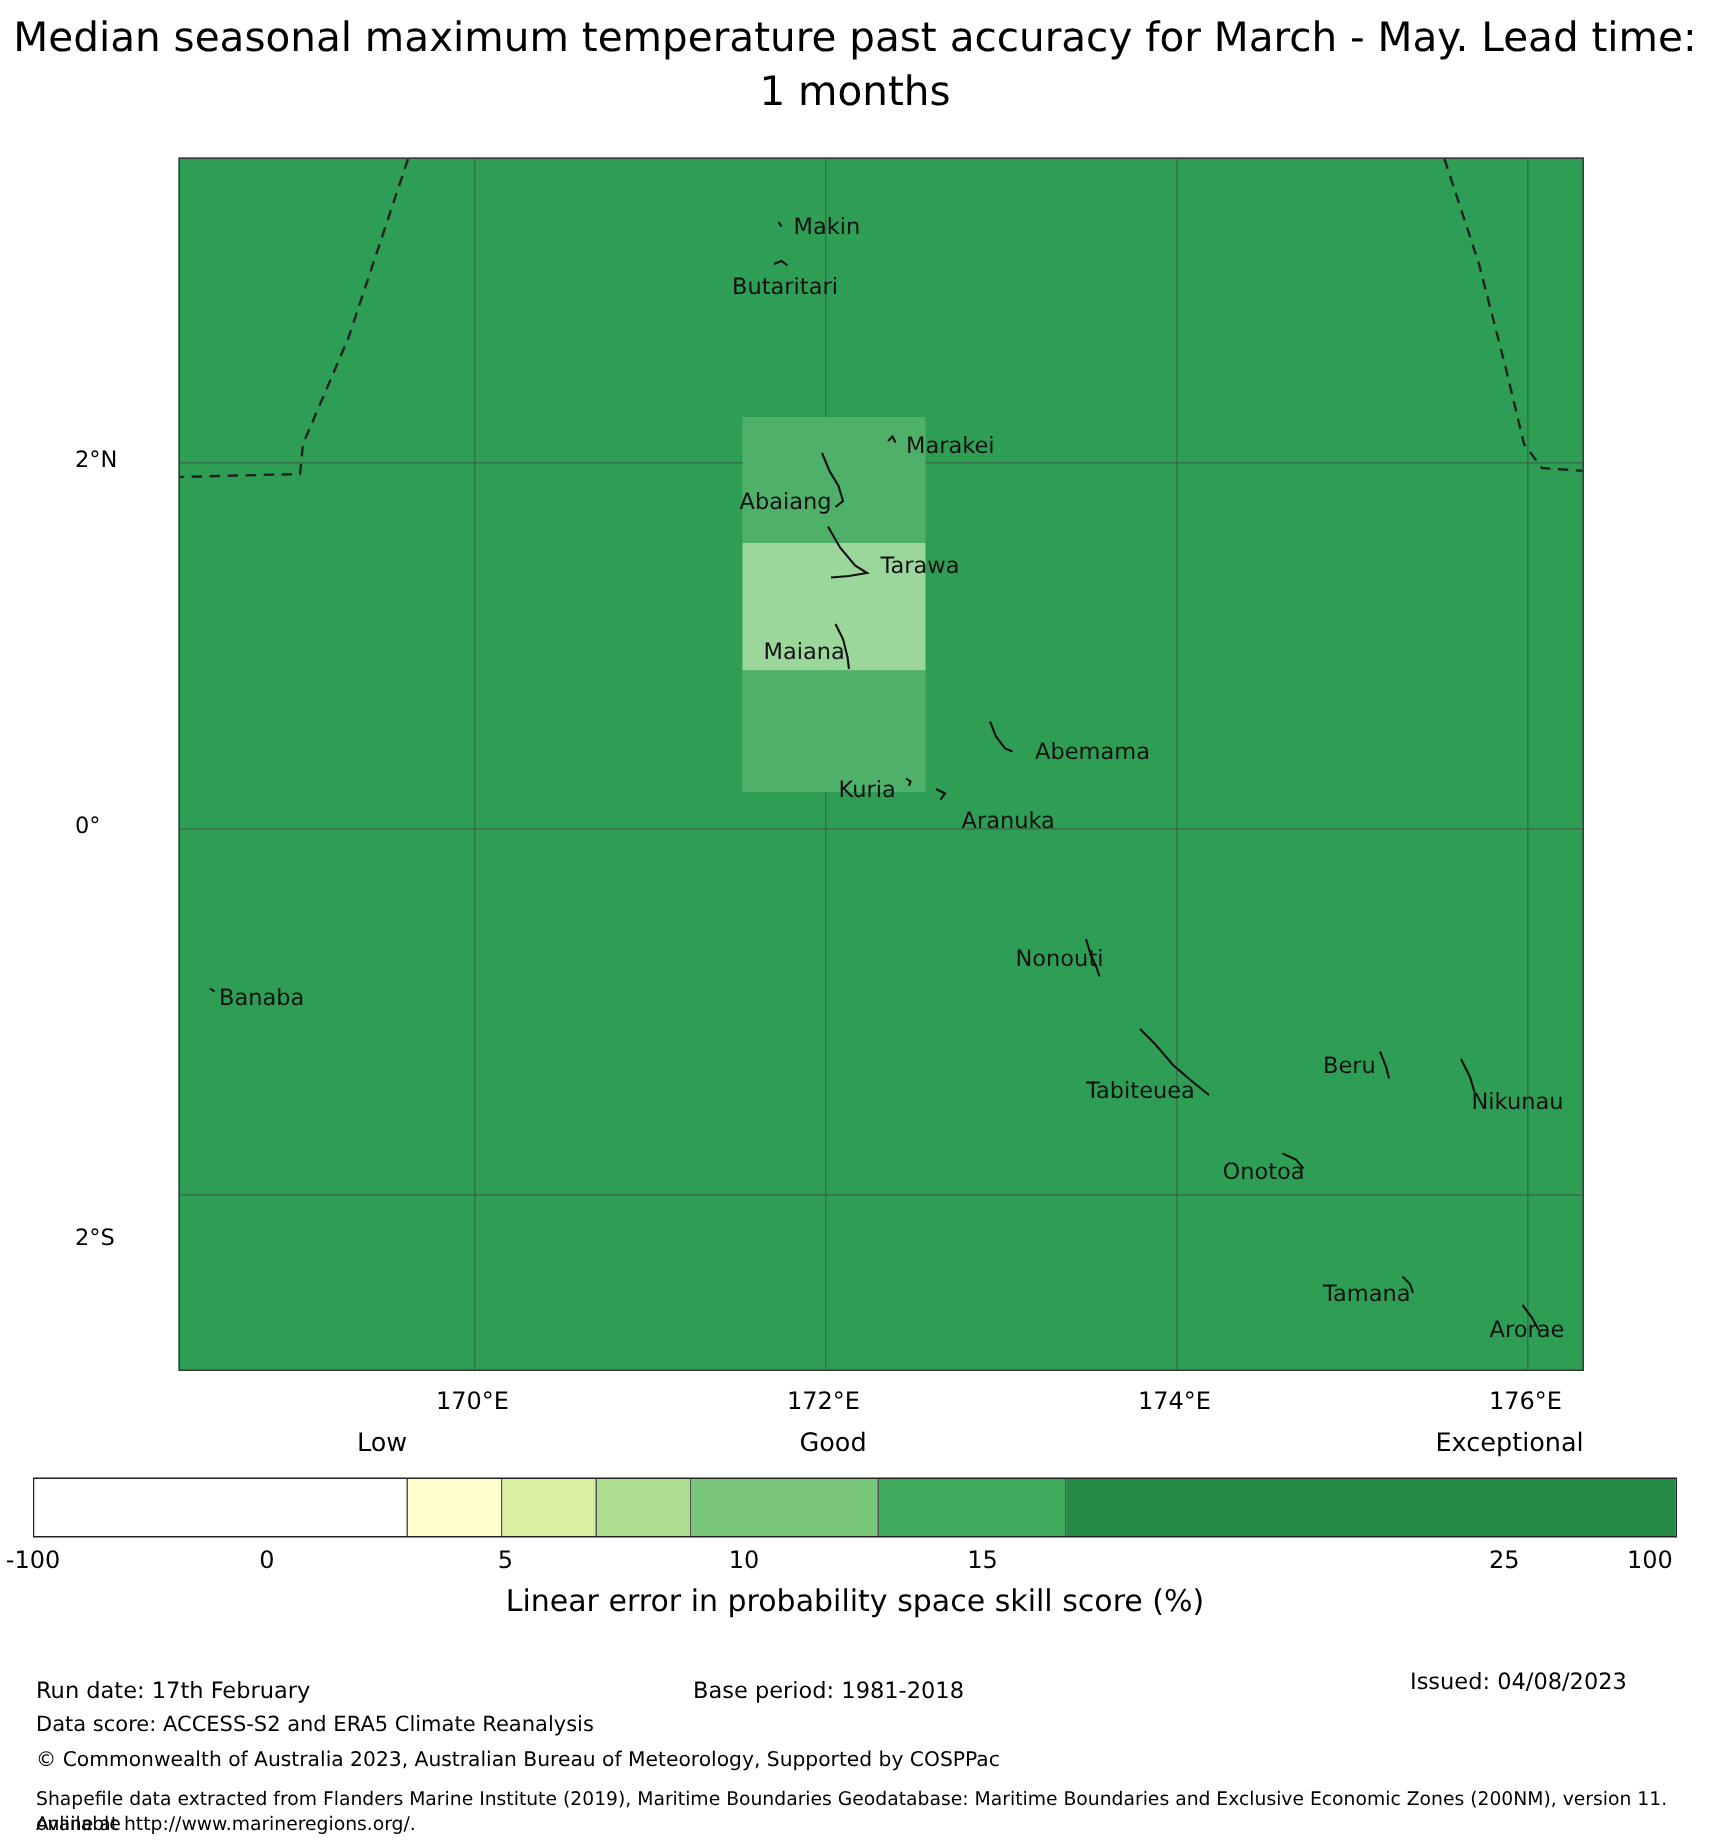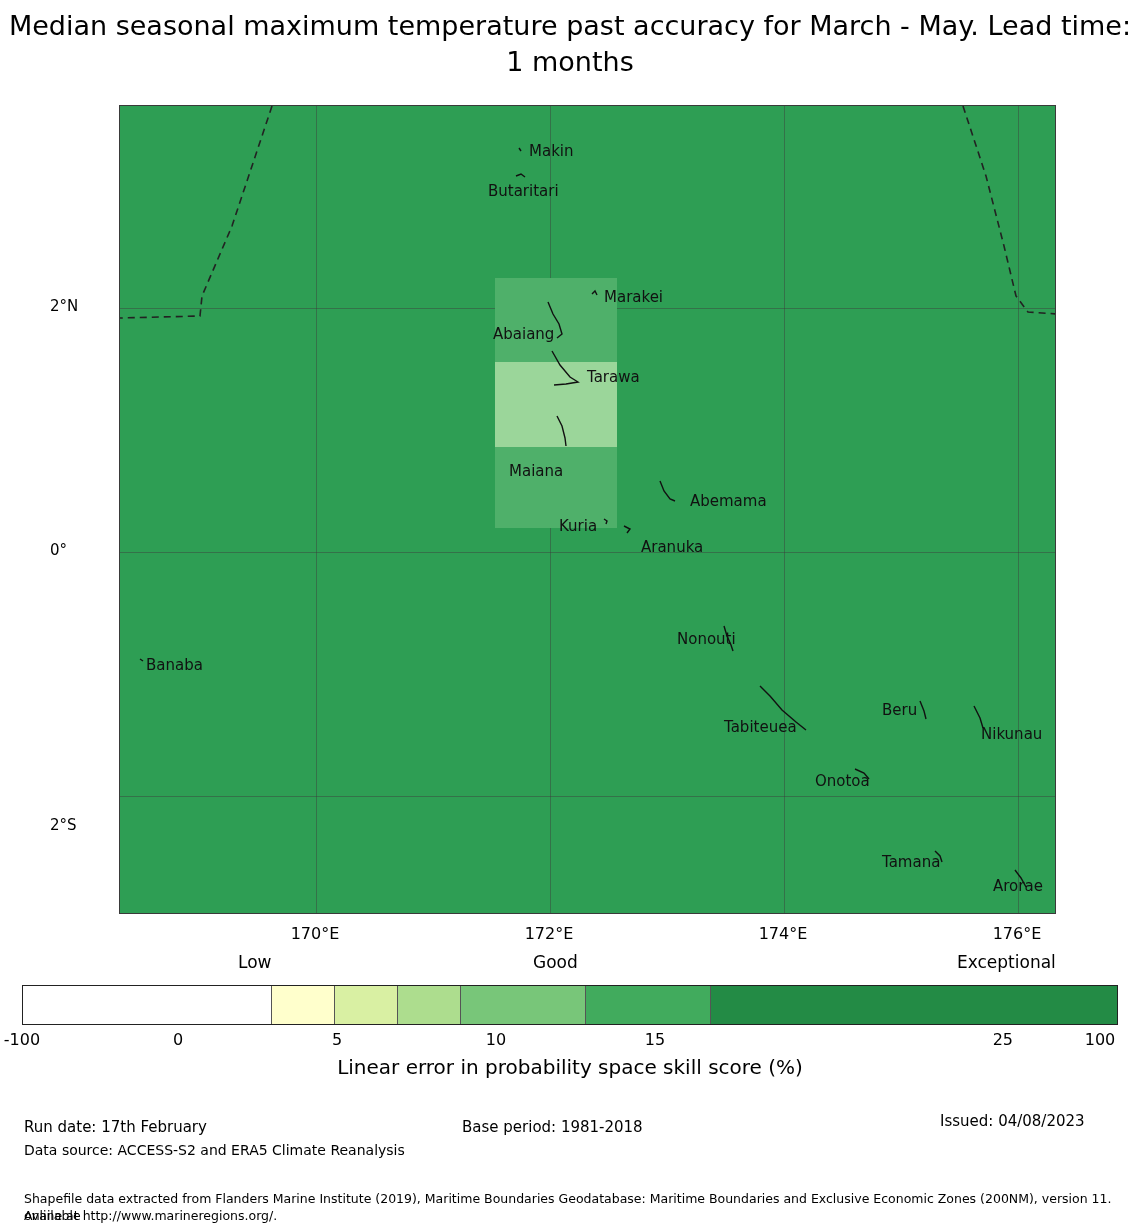--- a/index.html
+++ b/index.html
@@ -182,21 +182,21 @@
       <path d="M 735,663 l 9,4 l 5,6" stroke="#111" stroke-width="1.4" fill="none"></path>
       <path d="M 815,745 l 5,5 l 2,6" stroke="#111" stroke-width="1.4" fill="none"></path>
       <path d="M 895,764 l 6,8 l 5,9" stroke="#111" stroke-width="1.4" fill="none"></path>
     </svg>
 
     <div class="island-label" style="left:409px; top:36px;">Makin</div>
     <div class="island-label" style="left:368px; top:76px;">Butaritari</div>
     <div class="island-label" style="left:484px; top:182px;">Marakei</div>
     <div class="island-label" style="left:373px; top:219px;">Abaiang</div>
     <div class="island-label" style="left:467px; top:262px;">Tarawa</div>
-    <div class="island-label" style="left:389px; top:319px;margin-top:37px;">Maiana</div>
+    <div class="island-label" style="left:389px; top:319px;">Maiana</div>
     <div class="island-label" style="left:570px; top:386px;">Abemama</div>
     <div class="island-label" style="left:439px; top:411px;">Kuria</div>
     <div class="island-label" style="left:521px; top:432px;">Aranuka</div>
     <div class="island-label" style="left:26px;  top:550px;">Banaba</div>
     <div class="island-label" style="left:557px; top:524px;">Nonouti</div>
     <div class="island-label" style="left:604px; top:612px;">Tabiteuea</div>
     <div class="island-label" style="left:762px; top:595px;">Beru</div>
     <div class="island-label" style="left:861px; top:619px;">Nikunau</div>
     <div class="island-label" style="left:695px; top:666px;">Onotoa</div>
     <div class="island-label" style="left:762px; top:747px;">Tamana</div>
@@ -233,17 +233,18 @@
   <div class="cbar-tick" style="left:615px;">15</div>
   <div class="cbar-tick" style="left:933px;text-align:right;">25</div>
 
   <div class="cbar-tick" style="left:1060px;">100</div>
 
   <div class="cbar-title">Linear error in probability space skill score (%)</div>
 
   <div class="foot" style="left:24px;  top:1118px;">Run date: 17th February</div>
   <div class="foot" style="left:462px; top:1118px;">Base period: 1981-2018</div>
   <div class="foot" style="left:940px; top:1112px;">Issued: 04/08/2023</div>
-  <div class="foot" style="left:24px;  top:1142px; font-size:14px;">Data source: ACCESS-S2 and ERA5 Climate Reanalysis</div>
+  <div class="foot" style="left:24px;  top:1142px; font-size:14px;">Data score: ACCESS-S2 and ERA5 Climate Reanalysis</div>
+  <div class="foot" style="left:24px;  top:1165px; font-size:13.5px;">© Commonwealth of Australia 2023, Australian Bureau of Meteorology, Supported by COSPPac</div>
   <div class="foot-small" style="left:24px; top:1190px;">Shapefile data extracted from Flanders Marine Institute (2019), Maritime Boundaries Geodatabase: Maritime Boundaries and Exclusive Economic Zones (200NM), version 11. Available</div>
   <div class="foot-small" style="left:24px; top:1207px;">online at http://www.marineregions.org/.</div>
 
 </div>
 
 </body></html>

